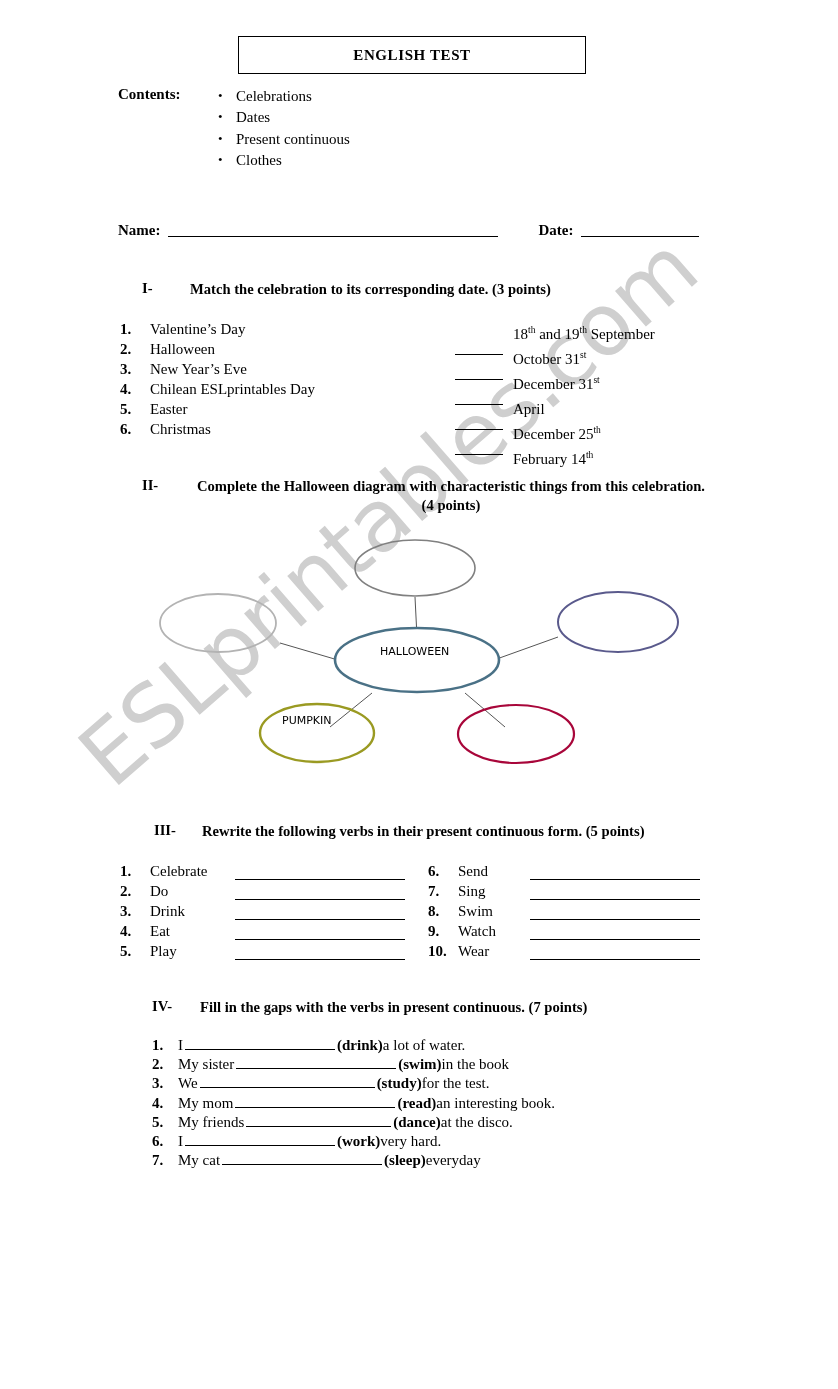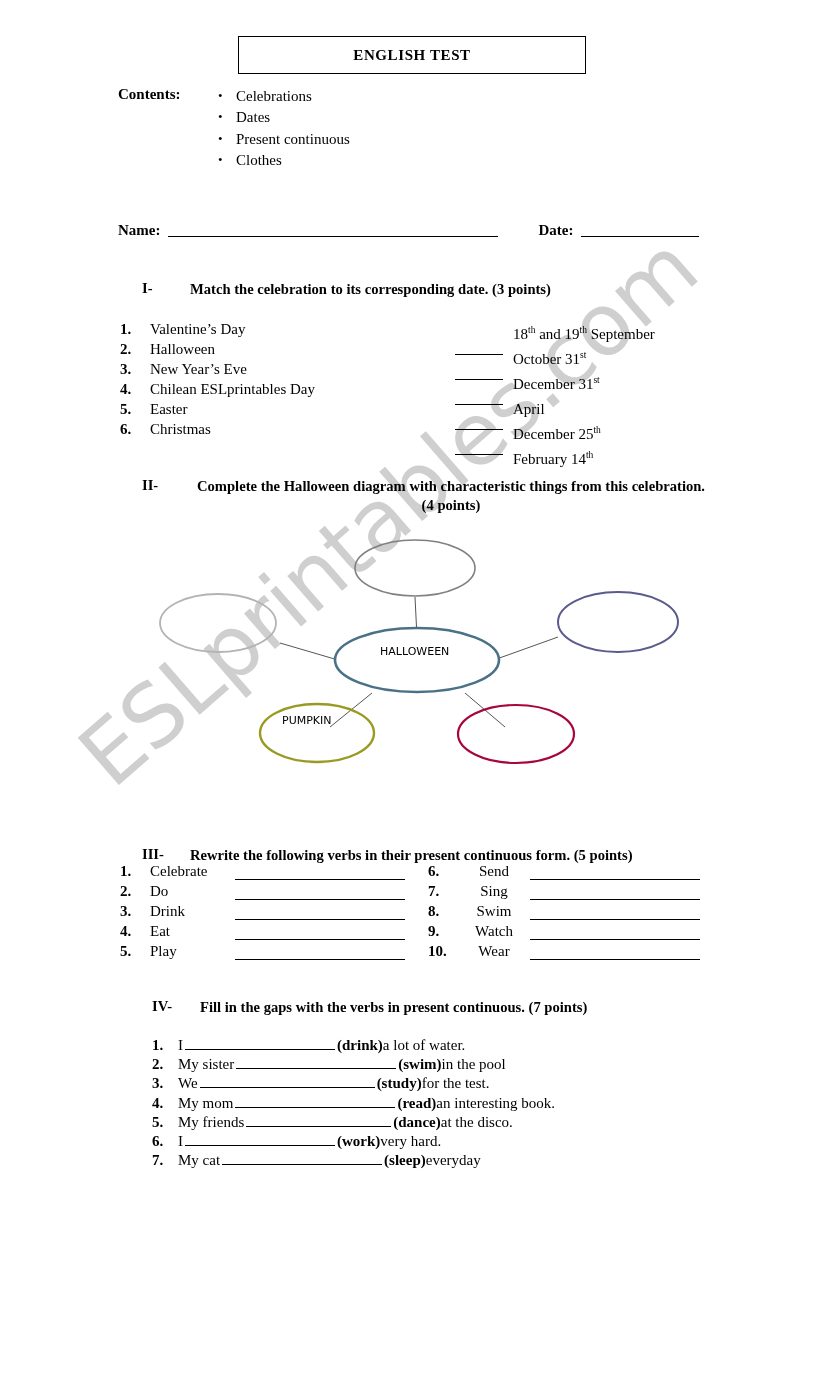--- a/index.html
+++ b/index.html
@@ -136,21 +136,21 @@
     width: 48px;
     flex: 0 0 48px;
   }
   .section-head .head-text {
     line-height: 19px;
     text-align: center;
   }
 
   #sec1-head { left: 142px; top: 280px; }
   #sec2-head { left: 142px; top: 477px; width: 570px; }
-  #sec3-head { left: 142px; top: 822px; margin-top: 24px; }
+  #sec3-head { left: 154px; top: 822px; }
   #sec4-head { left: 152px; top: 998px; }
 
   
   #match-left {
     position: absolute;
     left: 120px;
     top: 319px;
     z-index: 10;
   }
   #match-left .row {
@@ -232,21 +232,21 @@
   .verb-col .vname {
     width: 85px;
     flex: 0 0 85px;
     white-space: nowrap;
   }
   .verb-col .vrule {
     width: 170px;
     border-bottom: 1.3px solid #000;
     height: 15px;
   }
-  #verb-col-right .vname { width: 72px; flex: 0 0 72px; text-align: center; }
+  #verb-col-right .vname { width: 72px; flex: 0 0 72px; }
   #verb-col-right .vrule { width: 170px; }
 
   
   #gaps {
     position: absolute;
     left: 152px;
     top: 1036px;
     z-index: 10;
   }
   #gaps .row {
@@ -465,21 +465,21 @@
       <span class="pre">I</span>
       <span class="gaprule" style="width: 150px;"></span>
       <span class="verb">(drink)</span>
       <span class="post">a lot of water.</span>
     </div>
     <div class="row">
       <span class="num">2.</span>
       <span class="pre">My sister</span>
       <span class="gaprule" style="width: 160px;"></span>
       <span class="verb">(swim)</span>
-      <span class="post">in the pool</span>
+      <span class="post">in the book</span>
     </div>
     <div class="row">
       <span class="num">3.</span>
       <span class="pre">We</span>
       <span class="gaprule" style="width: 175px;"></span>
       <span class="verb">(study)</span>
       <span class="post">for the test.</span>
     </div>
     <div class="row">
       <span class="num">4.</span>

